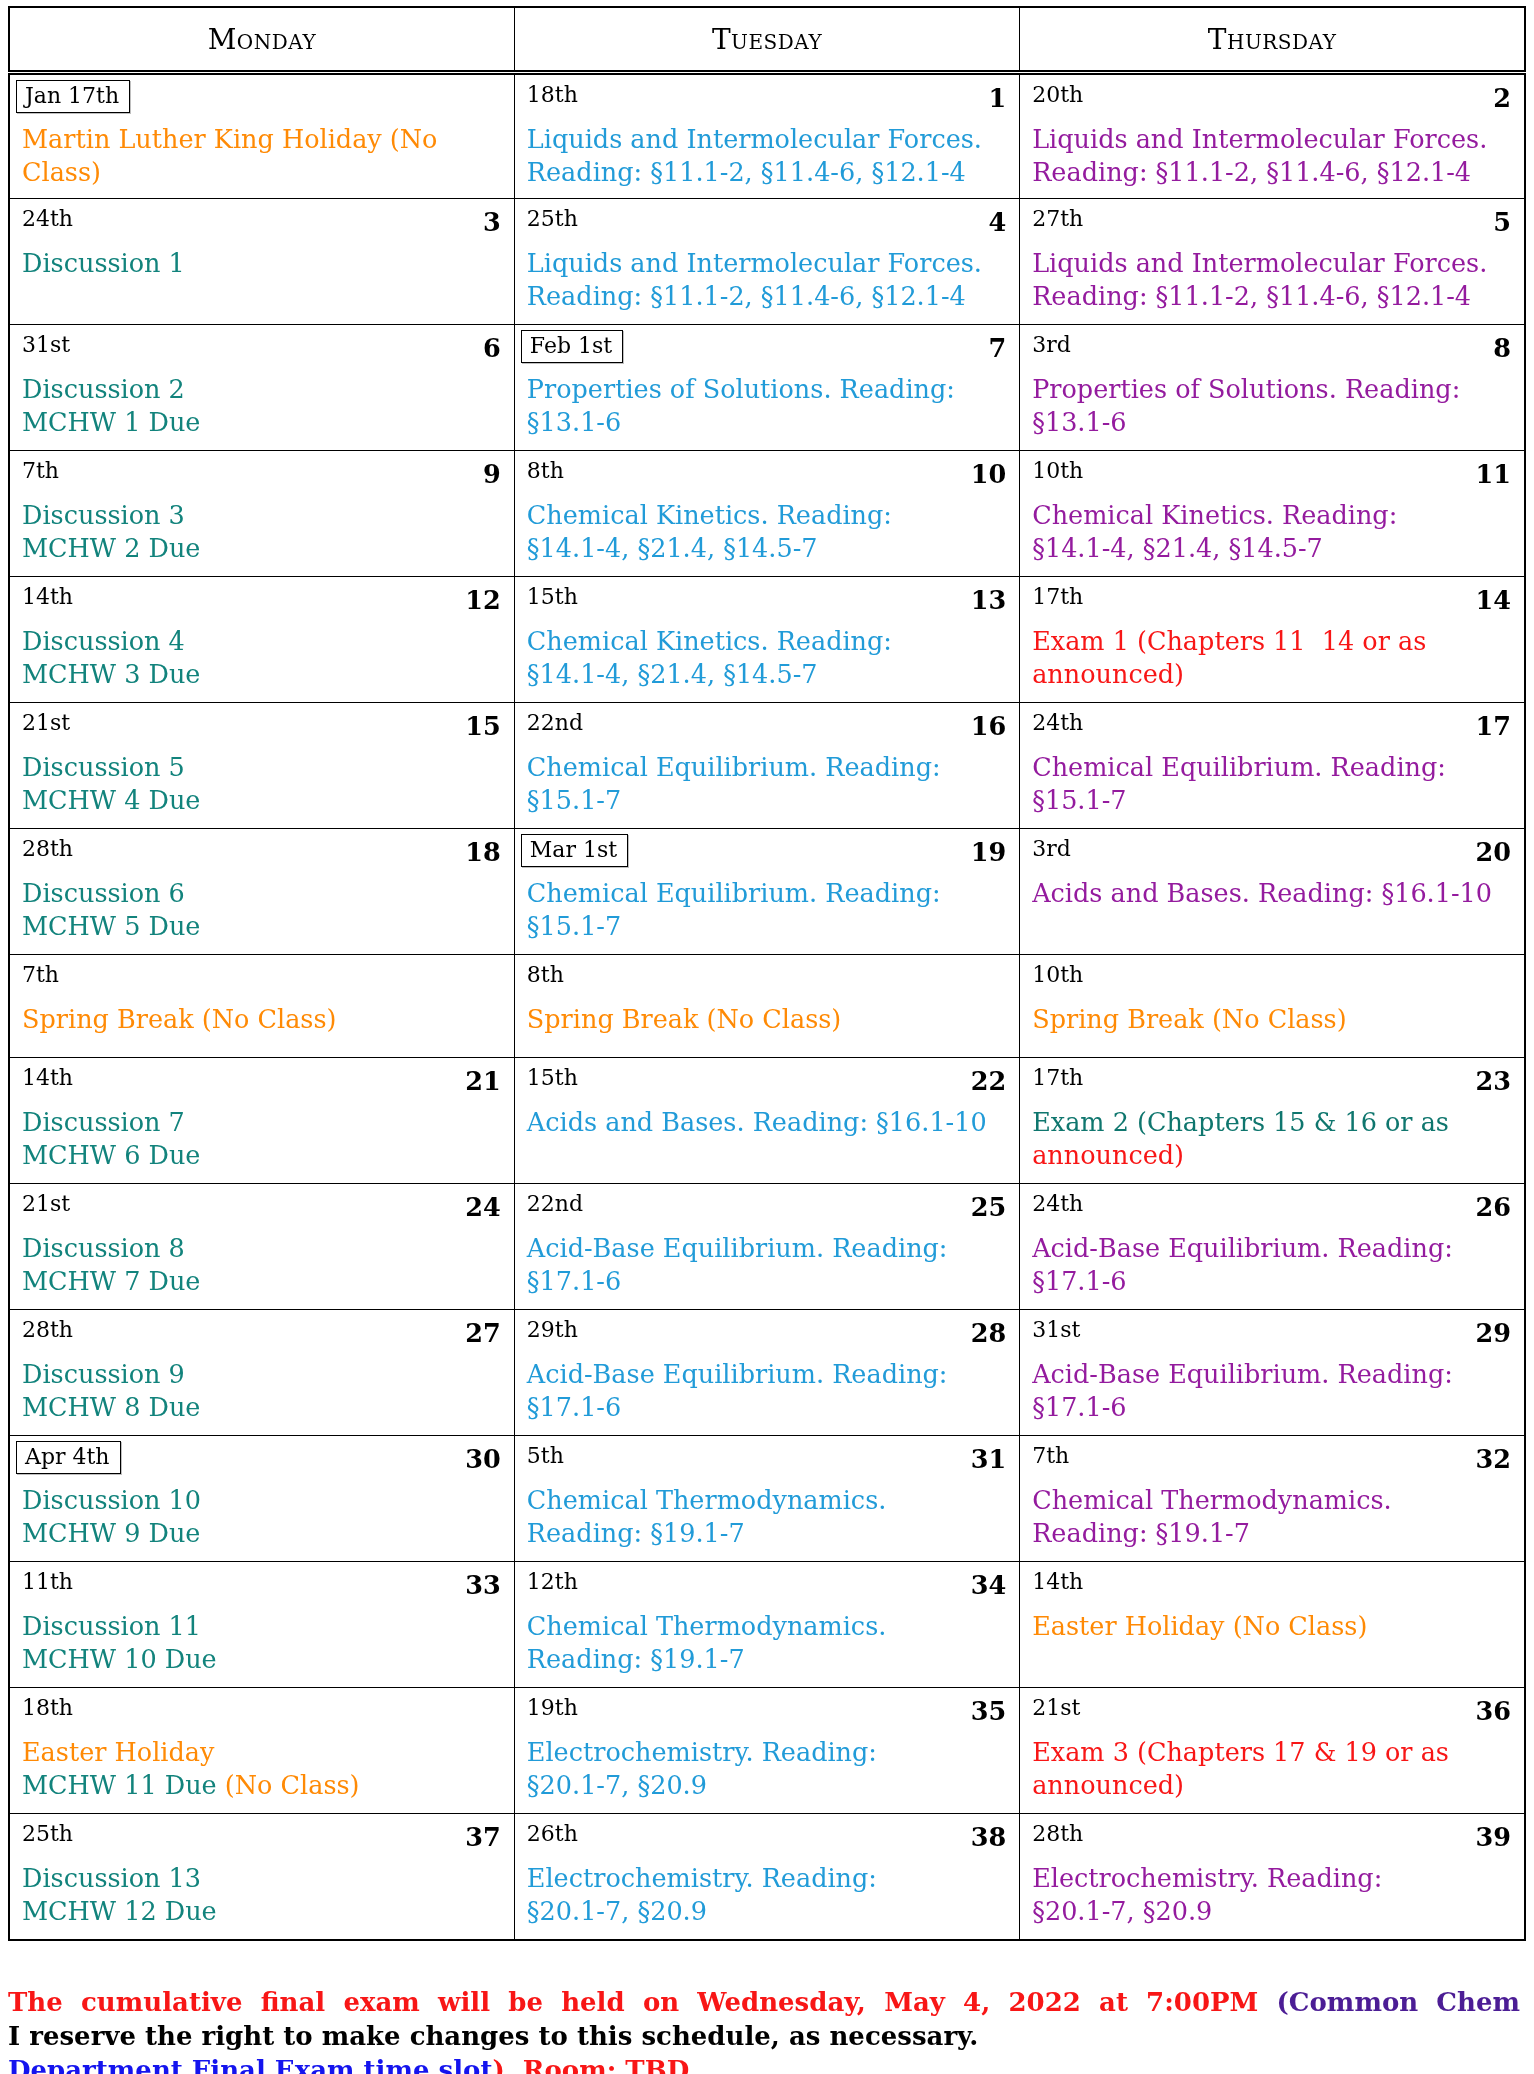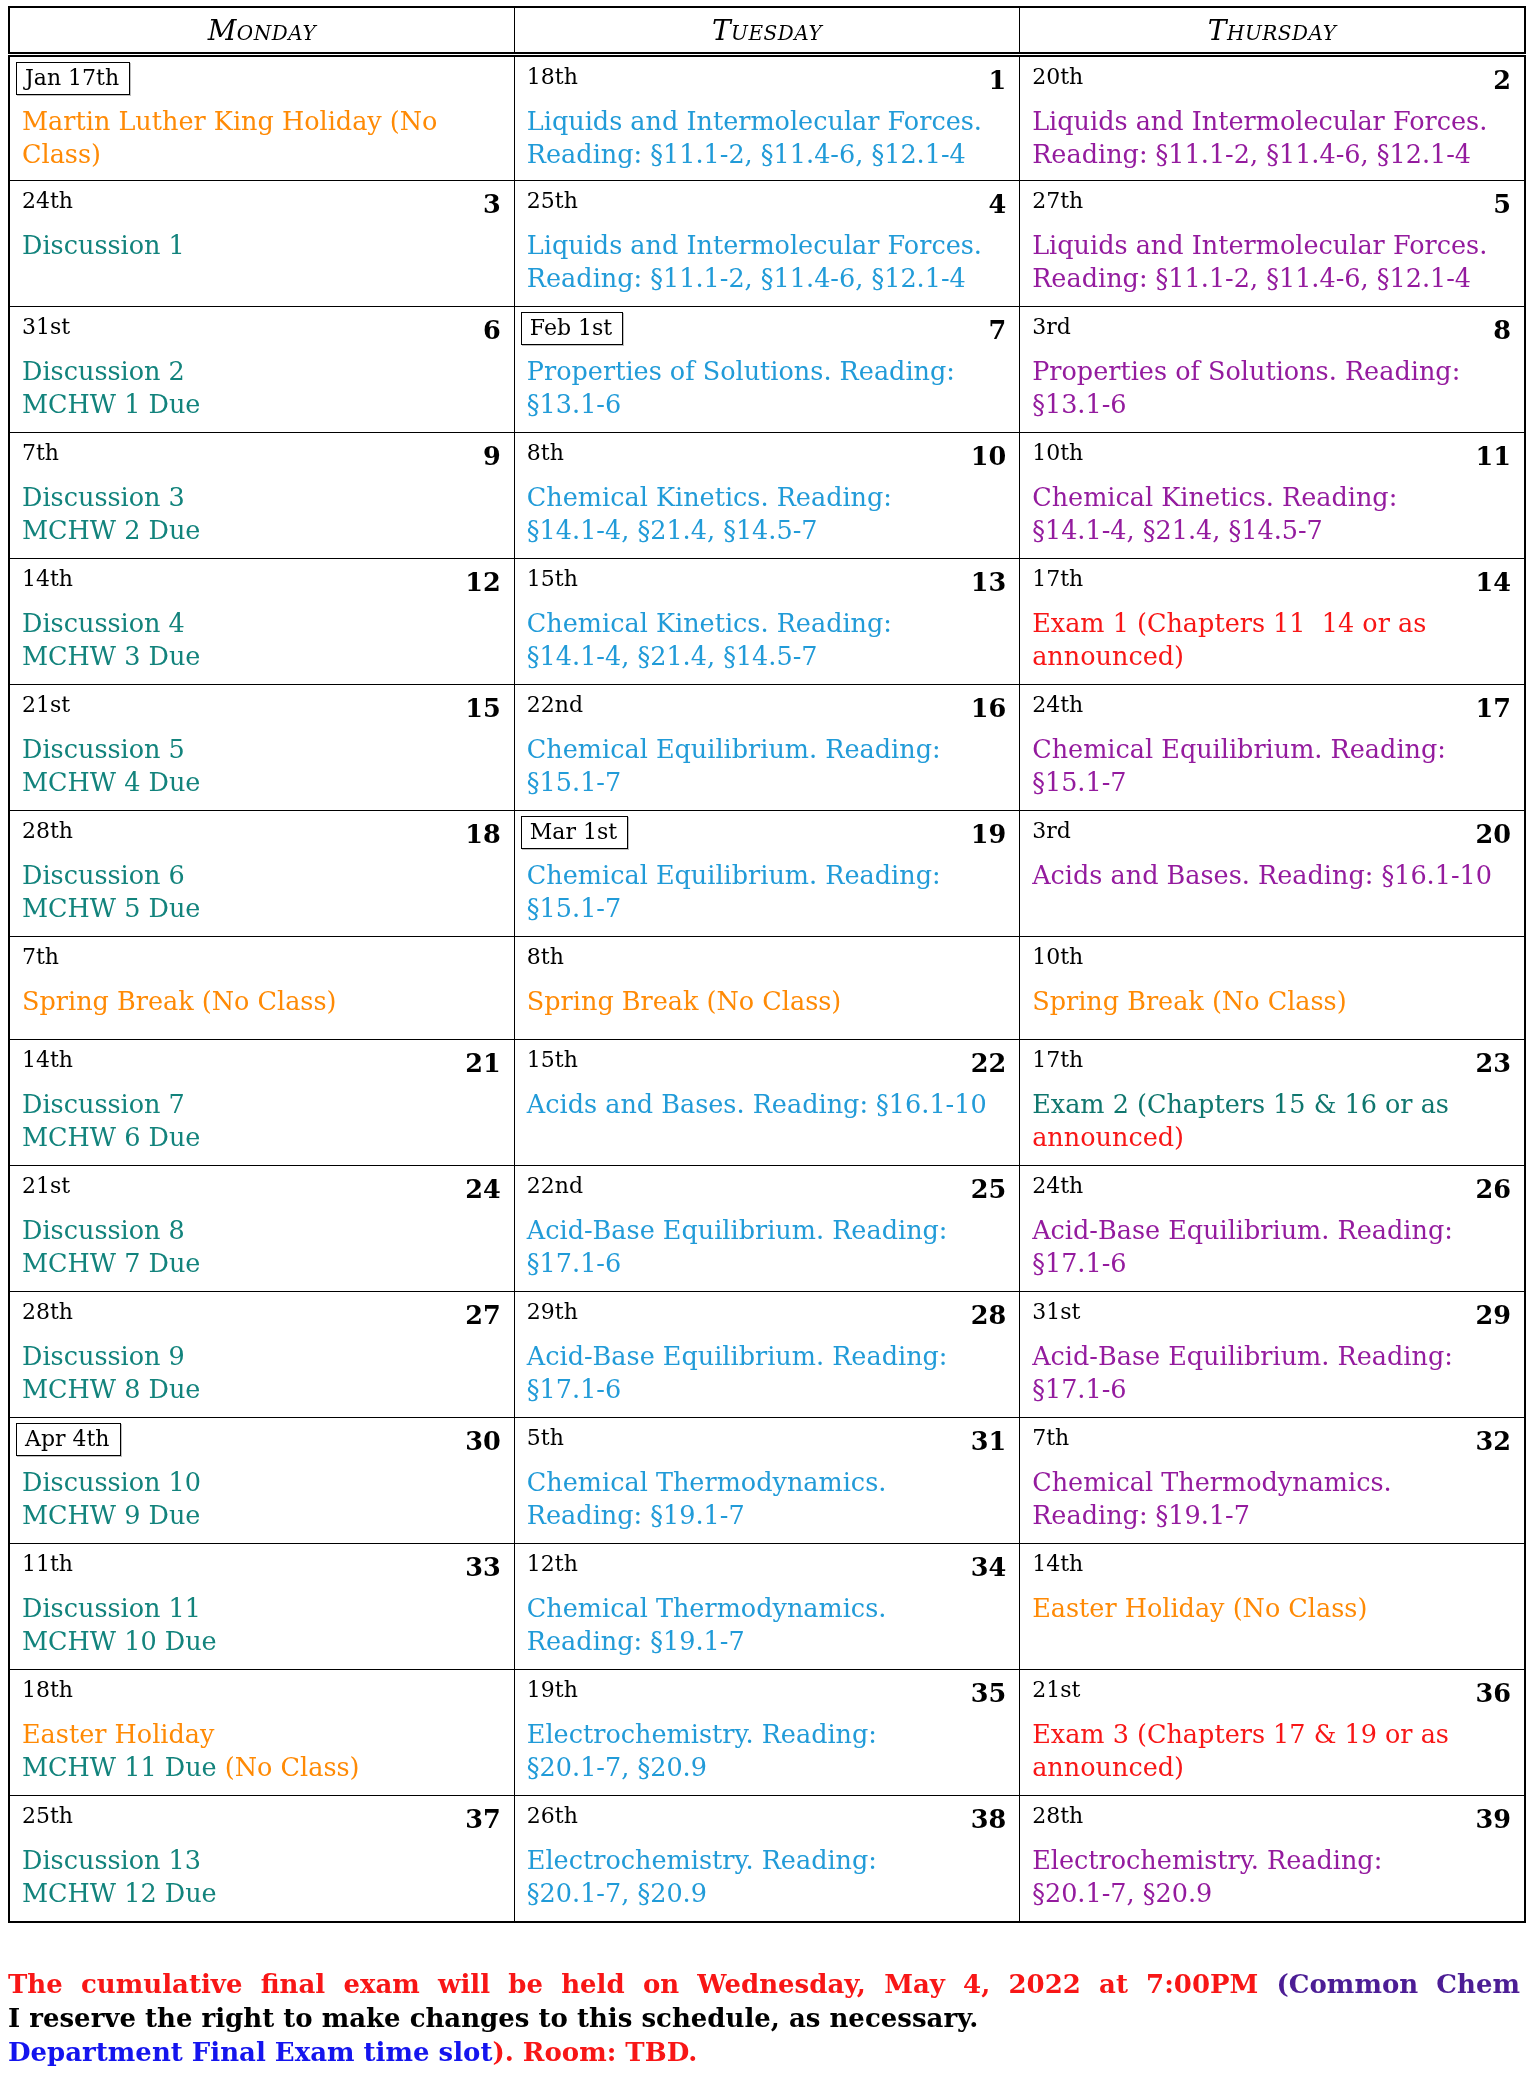--- a/index.html
+++ b/index.html
@@ -19,23 +19,22 @@
   }
   col.c { width: 33.333%; }
   th.day {
     border: 1.5px solid #000;
     border-bottom: 5px double #000;
     font-weight: normal;
     font-variant: small-caps;
     font-size: 28px;
     letter-spacing: 0.5px;
     height: 38px;
-    padding: 3px;
+    padding: 12px;
     text-align: center;
-    font-style: italic;
   }
   td.cell {
     border: 1.5px solid #000;
     vertical-align: top;
     padding: 7px 13px 8px 12px;
     font-size: 25.5px;
   }
   tr.r-normal { height: 126px; }
   tr.r-short  { height: 103px; }
   .date-row {

